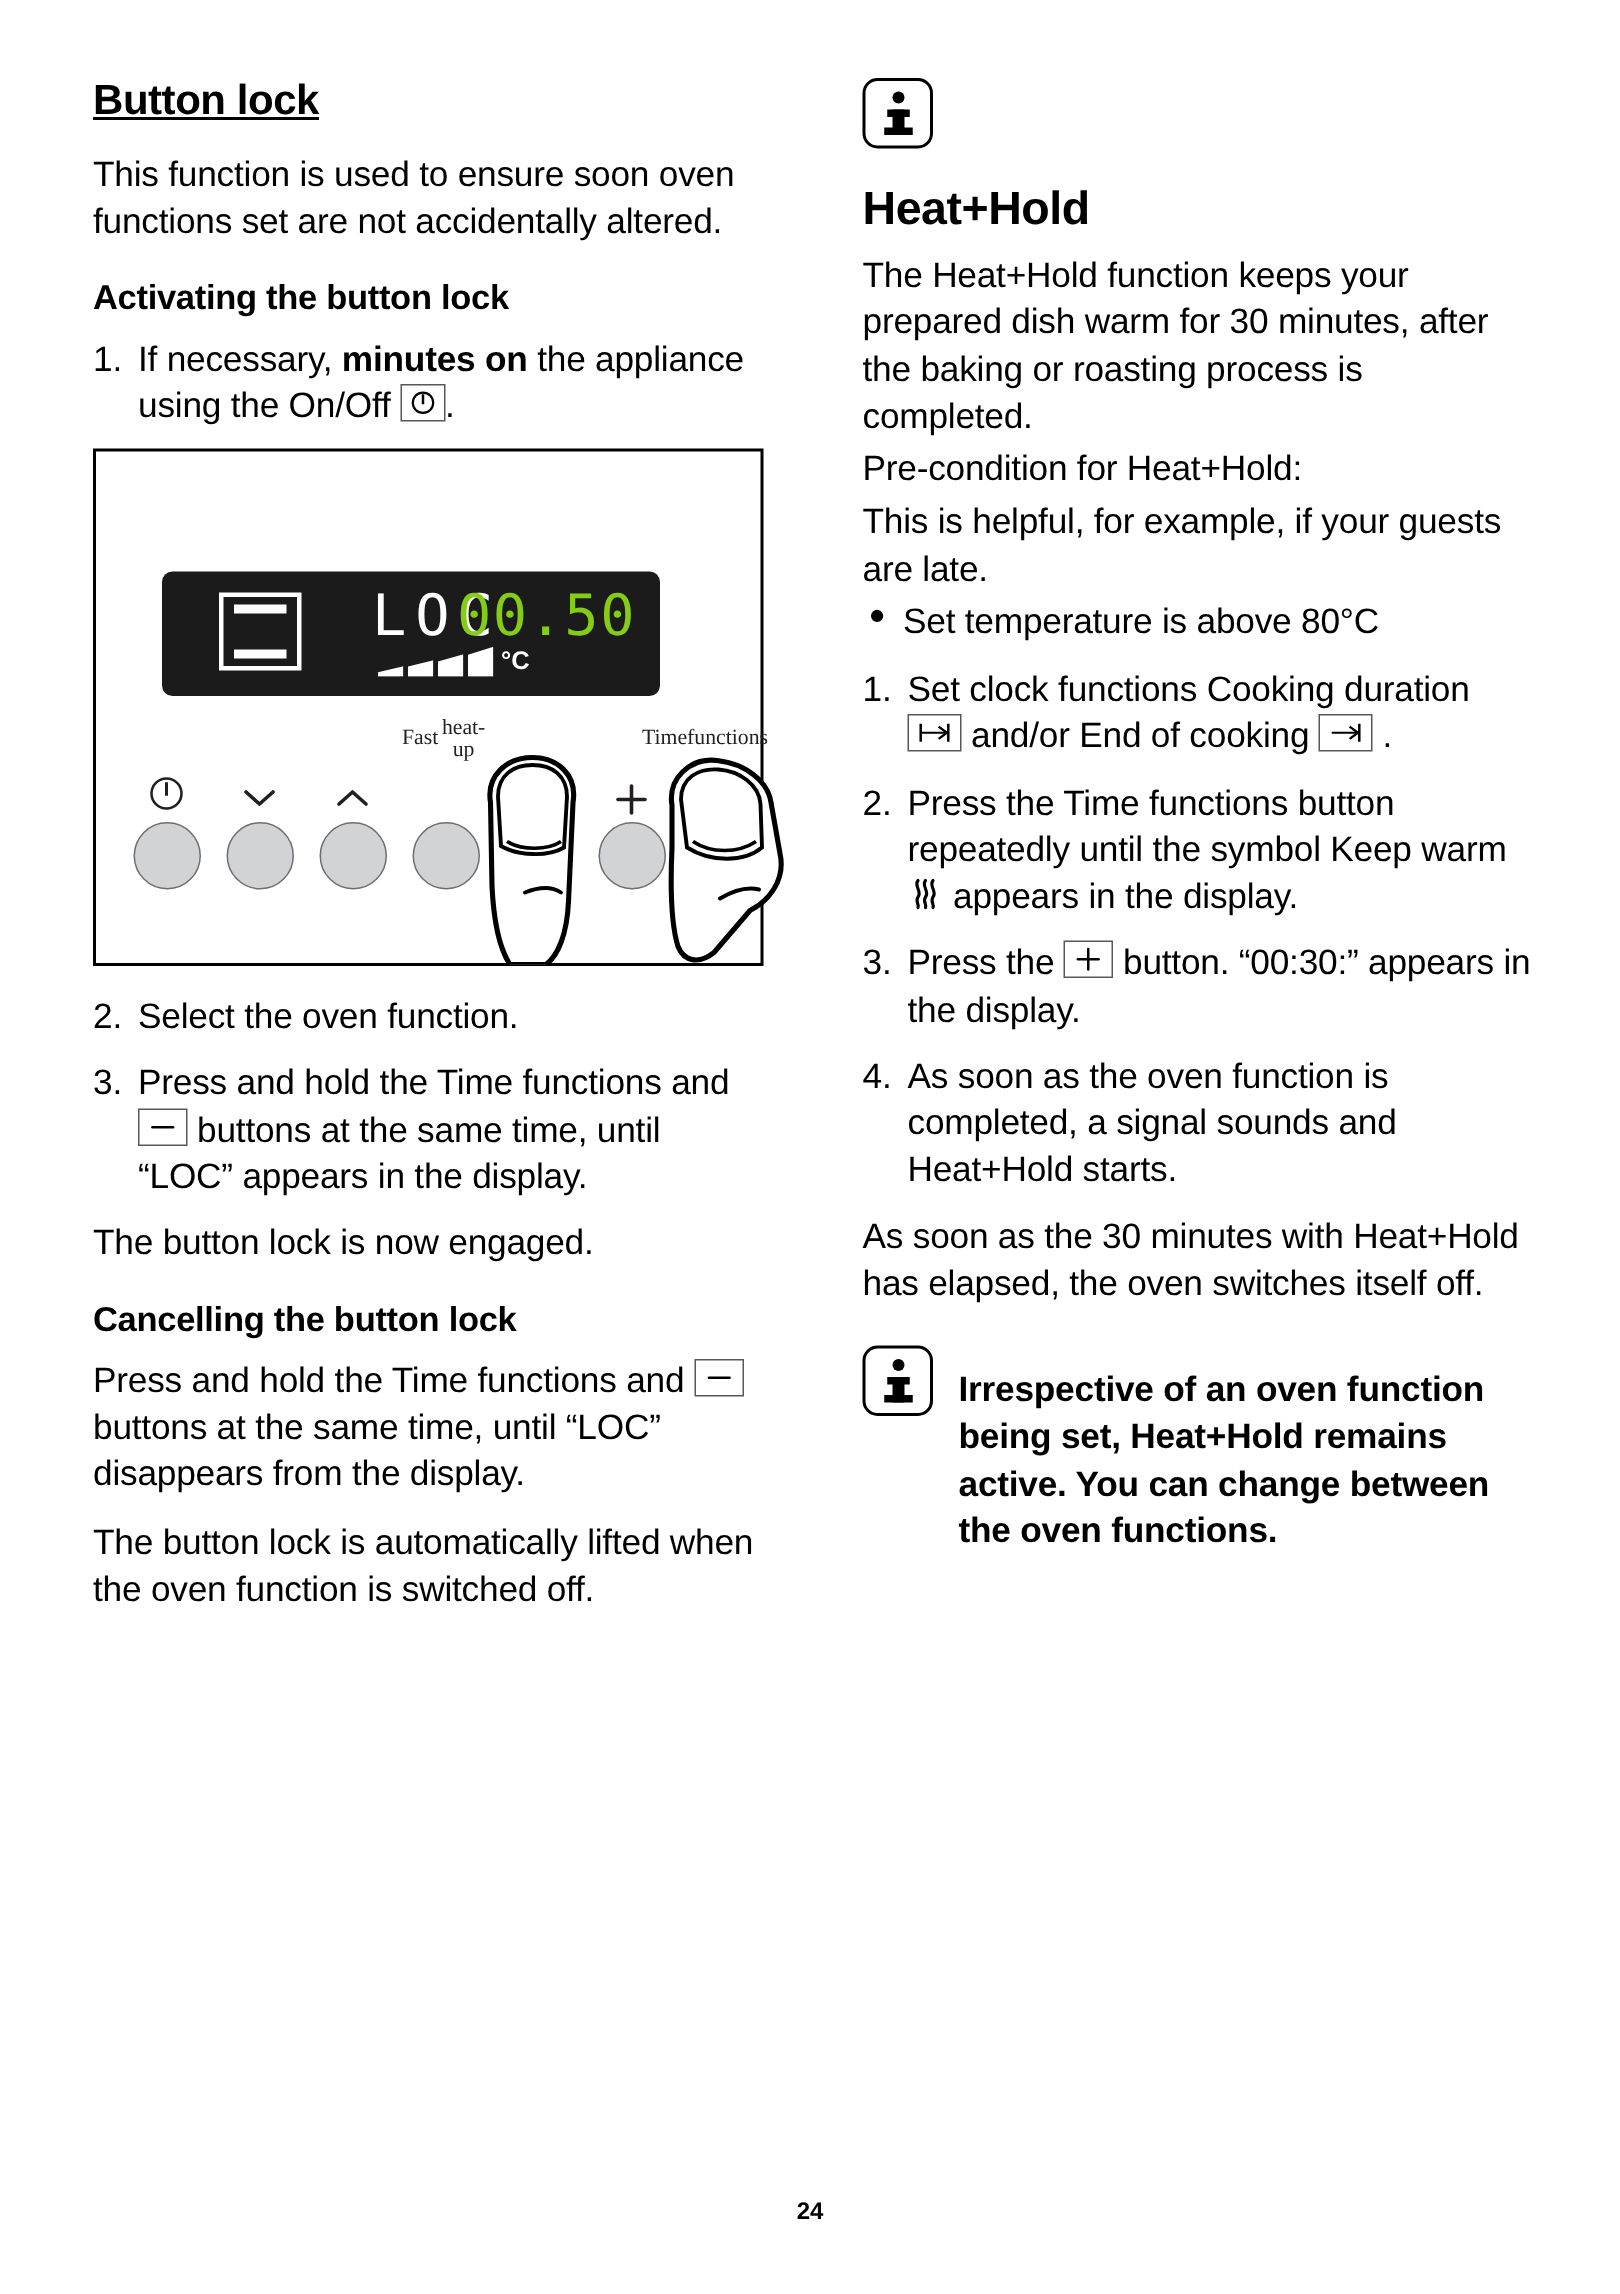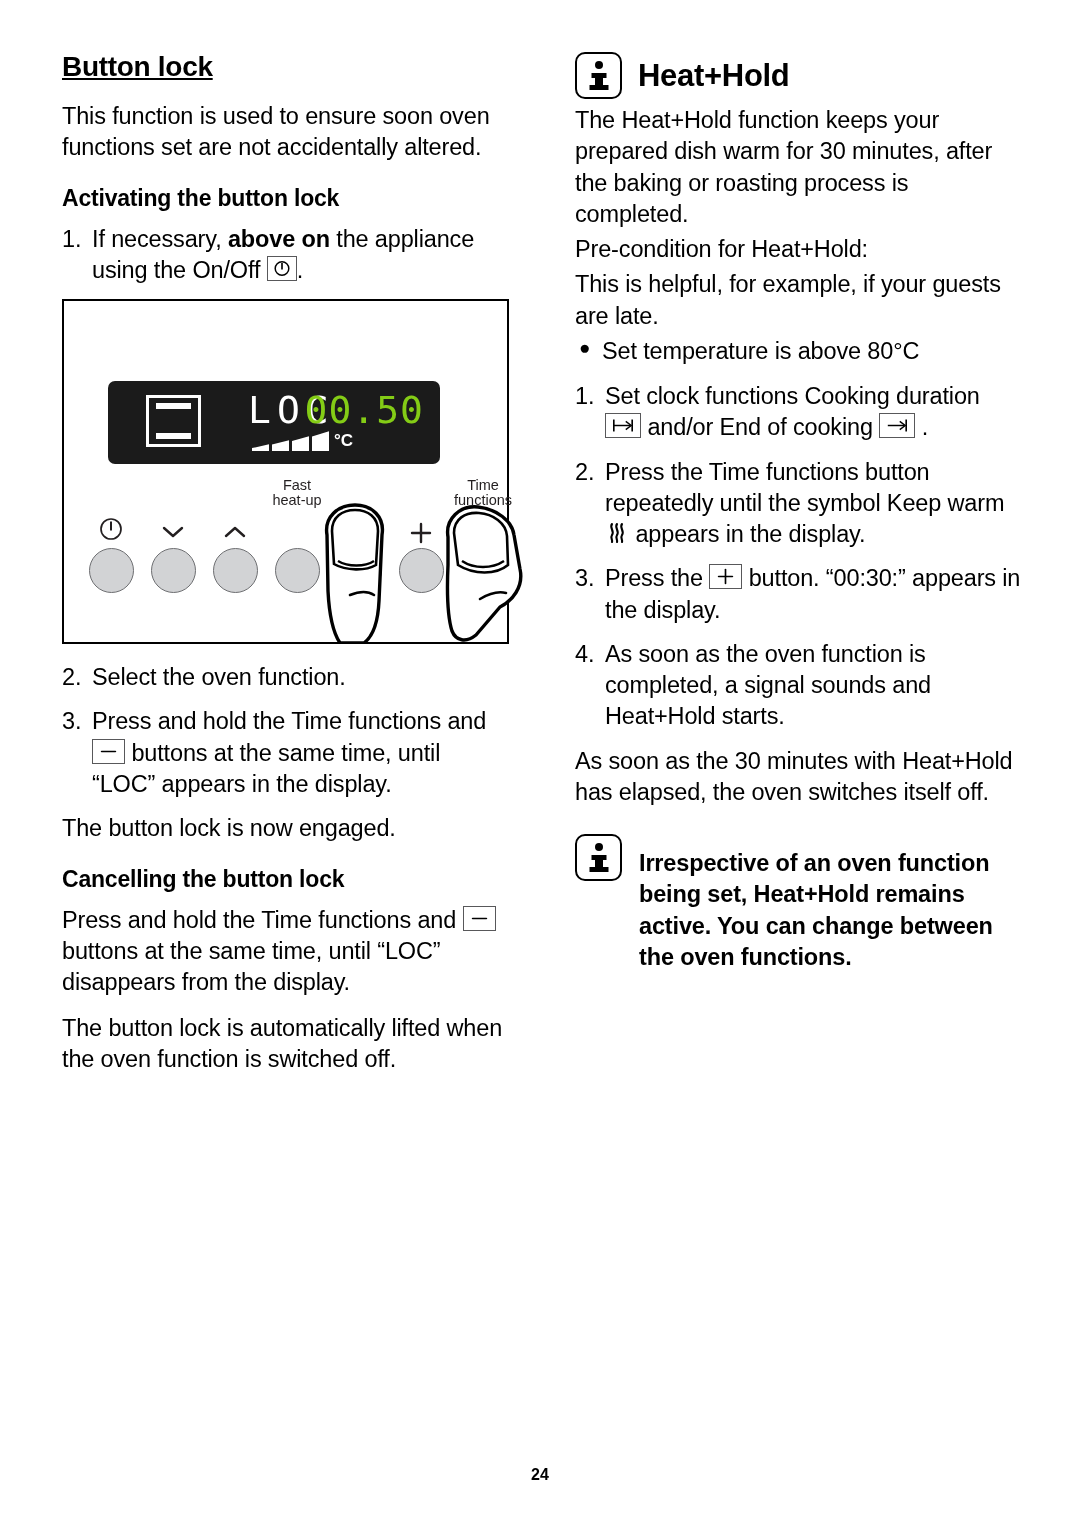--- a/index.html
+++ b/index.html
@@ -123,20 +123,21 @@
     height: 24px;
   }
   .wave-glyph svg { display: block; }
 
   
   .info-head {
     display: flex;
     align-items: flex-start;
     gap: 16px;
     margin: 0 0 6px 0;
+    flex-direction: column;
   }
   .info-box {
     width: 47px;
     height: 47px;
     border: 2.6px solid #000;
     border-radius: 10px;
     box-sizing: border-box;
     flex: 0 0 auto;
     position: relative;
   }
@@ -300,23 +301,24 @@
     top: 0;
     width: 58px;
     text-align: center;
   }
   .btn-label {
     font-size: 14.5px;
     line-height: 1.08;
     color: #231f20;
     height: 34px;
     display: flex;
-    flex-direction: column;
-    justify-content: center;
+    flex-direction: row;
+    justify-content: flex-end;
     align-items: center;
+    font-family: Liberation Serif, serif;
   }
   .btn-glyph {
     height: 34px;
     display: flex;
     align-items: flex-end;
     justify-content: center;
   }
   .btn-circle {
     margin: 4px auto 0 auto;
     width: 45px;
@@ -352,21 +354,21 @@
     <div class="col">
 
       <h1 class="sec-title">Button lock</h1>
 
       <p class="body">This function is used to ensure soon oven functions set are not accidentally altered.</p>
 
       <h2 class="sub-title">Activating the button lock</h2>
 
       <ol class="steps">
         <li>
-          <span class="num">1.</span><span>If necessary, </span><b>above on</b><span> the appliance using the On/Off </span><span class="key key-power">
+          <span class="num">1.</span><span>If necessary, </span><b>minutes on</b><span> the appliance using the On/Off </span><span class="key key-power">
             <svg viewBox="0 0 30 25">
                 <circle cx="15" cy="12.5" r="7.4" fill="none" stroke="#000" stroke-width="1.6"></circle>
                 <line x1="15" y1="6.4" x2="15" y2="13.6" stroke="#000" stroke-width="1.8"></line>
               </svg>
           </span><span>.</span>
         </li>
       </ol>
 
       <div class="figure">
 

